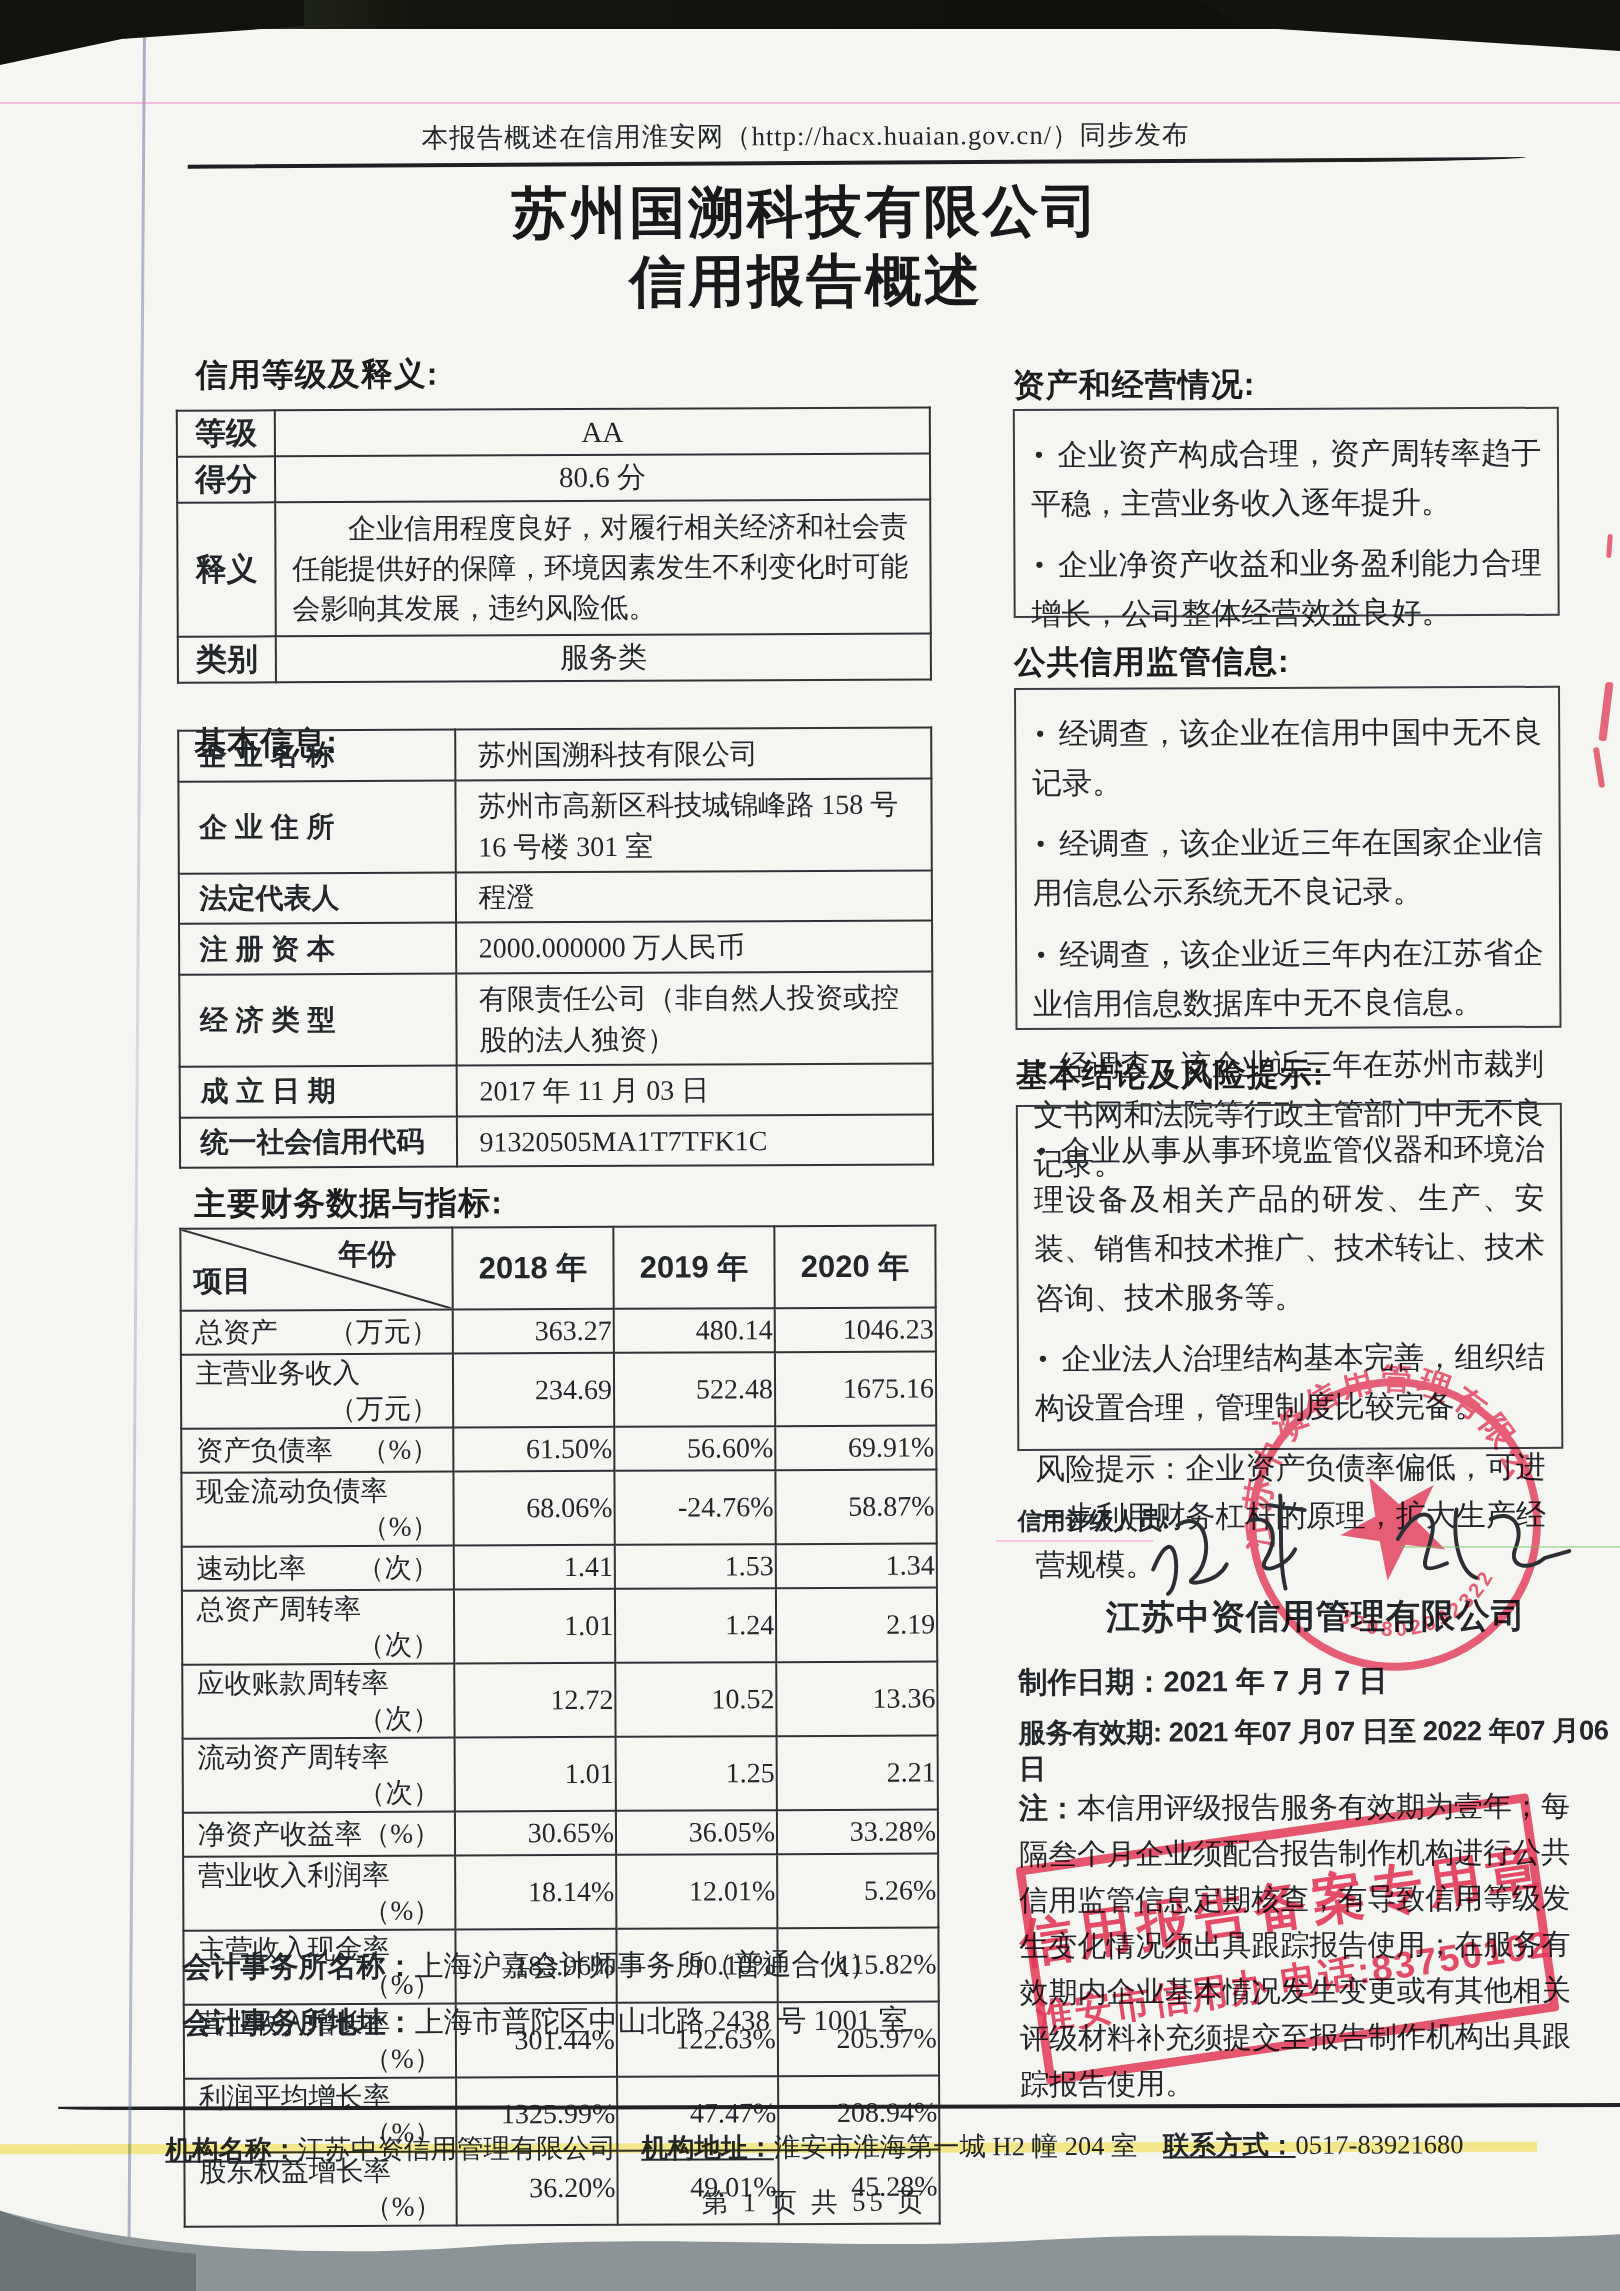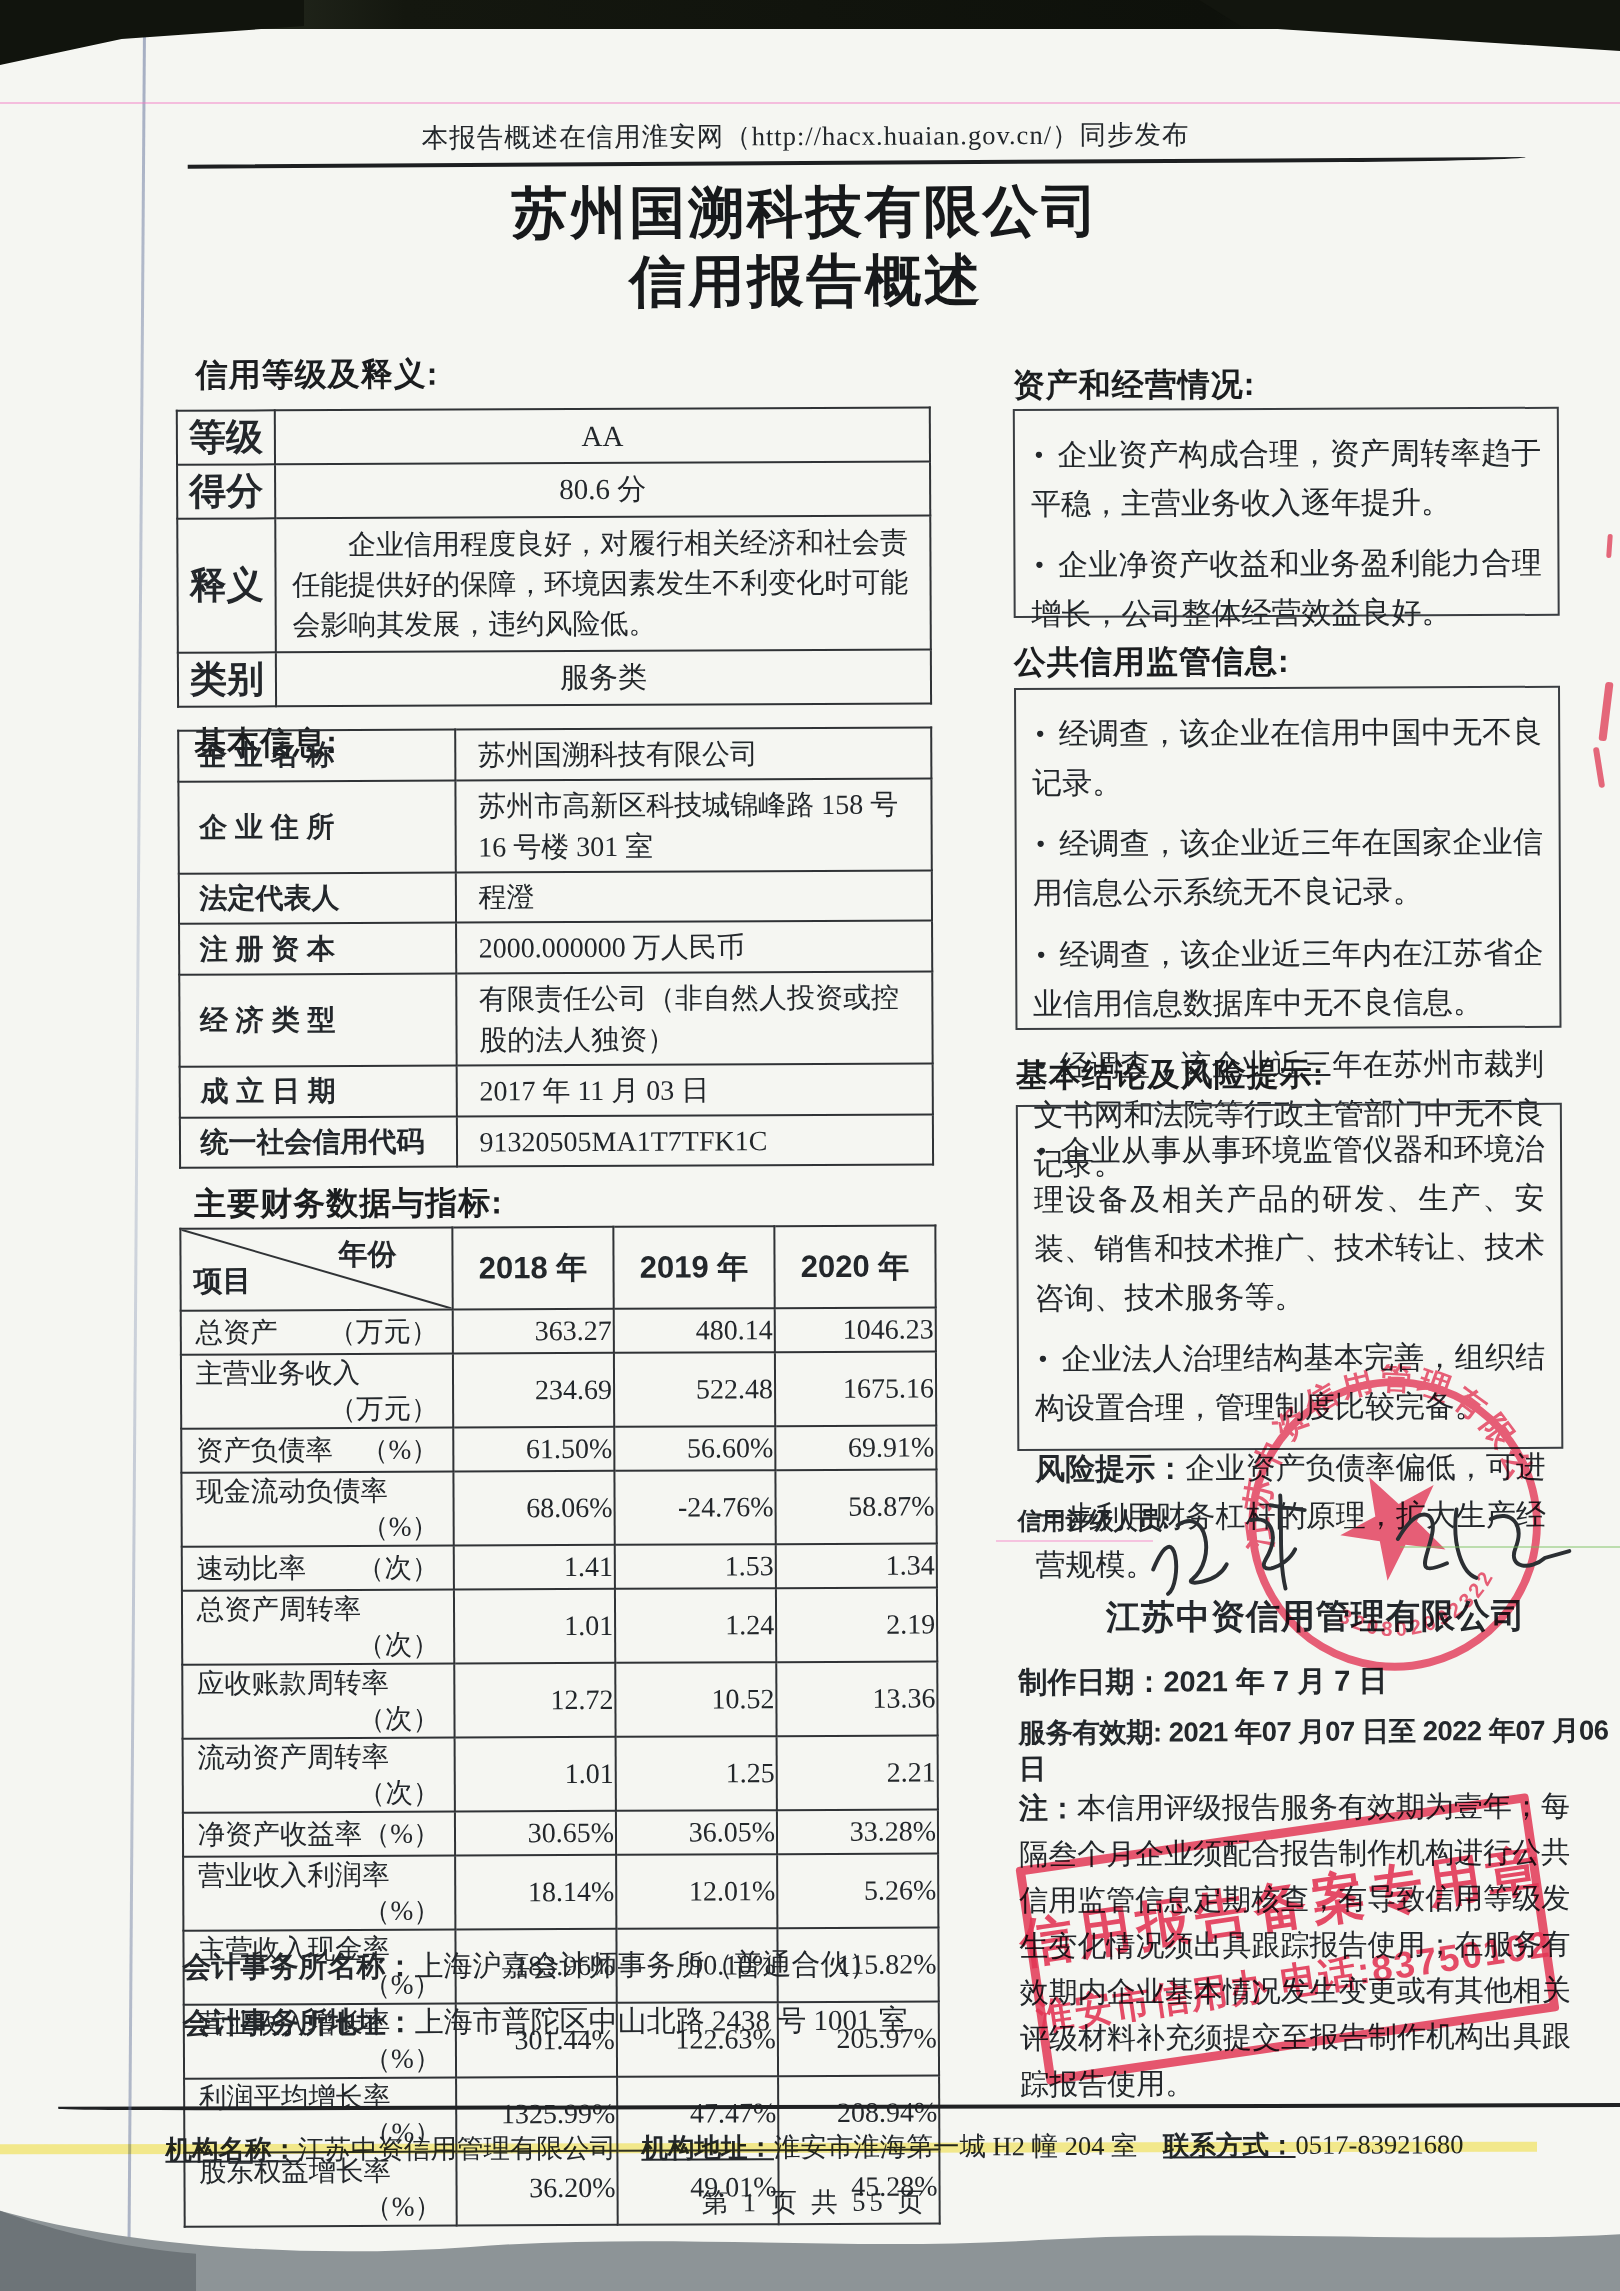--- a/index.html
+++ b/index.html
@@ -35,21 +35,21 @@
     font-weight:900;font-size:56px;line-height:69px;letter-spacing:2.9px;color:#17191b;}
 
   
   .h1{position:absolute;font-family:"Liberation Sans",sans-serif;font-weight:900;font-size:32px;color:#1b1d1f;letter-spacing:1px;}
 
   
   table{border-collapse:collapse;table-layout:fixed;}
   td{border:2px solid #303336;vertical-align:middle;}
   .tbl{position:absolute;left:179px;width:755px;background:transparent;}
   #rating-table{top:407px;}
-  #rating-table td.lbl{width:98px;font-family:"Liberation Sans",sans-serif;font-weight:700;font-size:37px;text-align:center;}
+  #rating-table td.lbl{width:98px;font-family:"Liberation Sans",sans-serif;font-weight:700;font-size:31px;text-align:center;}
   #rating-table td.val{text-align:center;font-size:29px;}
   #rating-table tr:nth-child(1) td{height:46px;}
   #rating-table tr:nth-child(2) td{height:46px;}
   #rating-table tr:nth-child(3) td{height:125px;}
   #rating-table tr:nth-child(3) td.val{text-align:left;text-indent:2em;padding:5.9px 15.7px;line-height:40px;font-size:28px;}
   #rating-table tr:nth-child(4) td{height:45px;}
 
   #basic-table{top:727px;}
   #basic-table td.lbl{width:277px;font-family:"Liberation Sans",sans-serif;font-weight:700;font-size:28px;text-align:left;padding-left:19.6px;}
   #basic-table td.val{font-size:28px;text-align:left;padding:3.9px 9.8px 3.9px 21.6px;line-height:41px;}
@@ -79,21 +79,21 @@
   #acc-addr{top:2001px;}
 
   
   .rbox{position:absolute;left:1016px;width:546px;border:2.9px solid #3a3e42;padding:5.9px 15.7px 5.9px 15.7px;}
   .rbox p.bullet{margin:12.7px 0;font-size:30px;line-height:49px;text-align:justify;}
   .rbox .dot{display:inline-block;font-size:14.7px;vertical-align:5.9px;margin:0 13.7px 0 3.9px;}
   #box-assets{top:410px;height:209px;}
   #box-public{top:689px;height:342px;}
   #box-conclusion{top:1106px;height:346px;}
   #box-conclusion p.risk{margin:12.7px 0;font-size:30px;line-height:48px;text-align:justify;}
-  #box-conclusion .risk-label{font-family:"Liberation Sans",sans-serif;font-weight:700;}
+  #box-conclusion .risk-label{font-family:"Liberation Sans",sans-serif;font-weight:400;}
 
   .rater-label{position:absolute;left:1016px;top:1486px;font-family:"Liberation Sans",sans-serif;font-weight:900;font-size:24px;margin-top:20px;}
   .rater-company{position:absolute;left:1059px;top:1596px;width:510px;text-align:center;
     font-family:"Liberation Sans",sans-serif;font-weight:900;font-size:34px;letter-spacing:1px;}
   .made-date{position:absolute;left:1016px;top:1664px;font-family:"Liberation Sans",sans-serif;font-weight:900;font-size:29px;}
   .validity{position:absolute;left:1016px;top:1716px;font-family:"Liberation Sans",sans-serif;font-weight:700;font-size:27.4px;letter-spacing:-0.5px;}
   .note{position:absolute;left:1016px;top:1786px;width:551px;font-size:29px;line-height:46px;text-align:justify;}
   .note .lab{font-family:"Liberation Sans",sans-serif;font-weight:900;}
 
   

